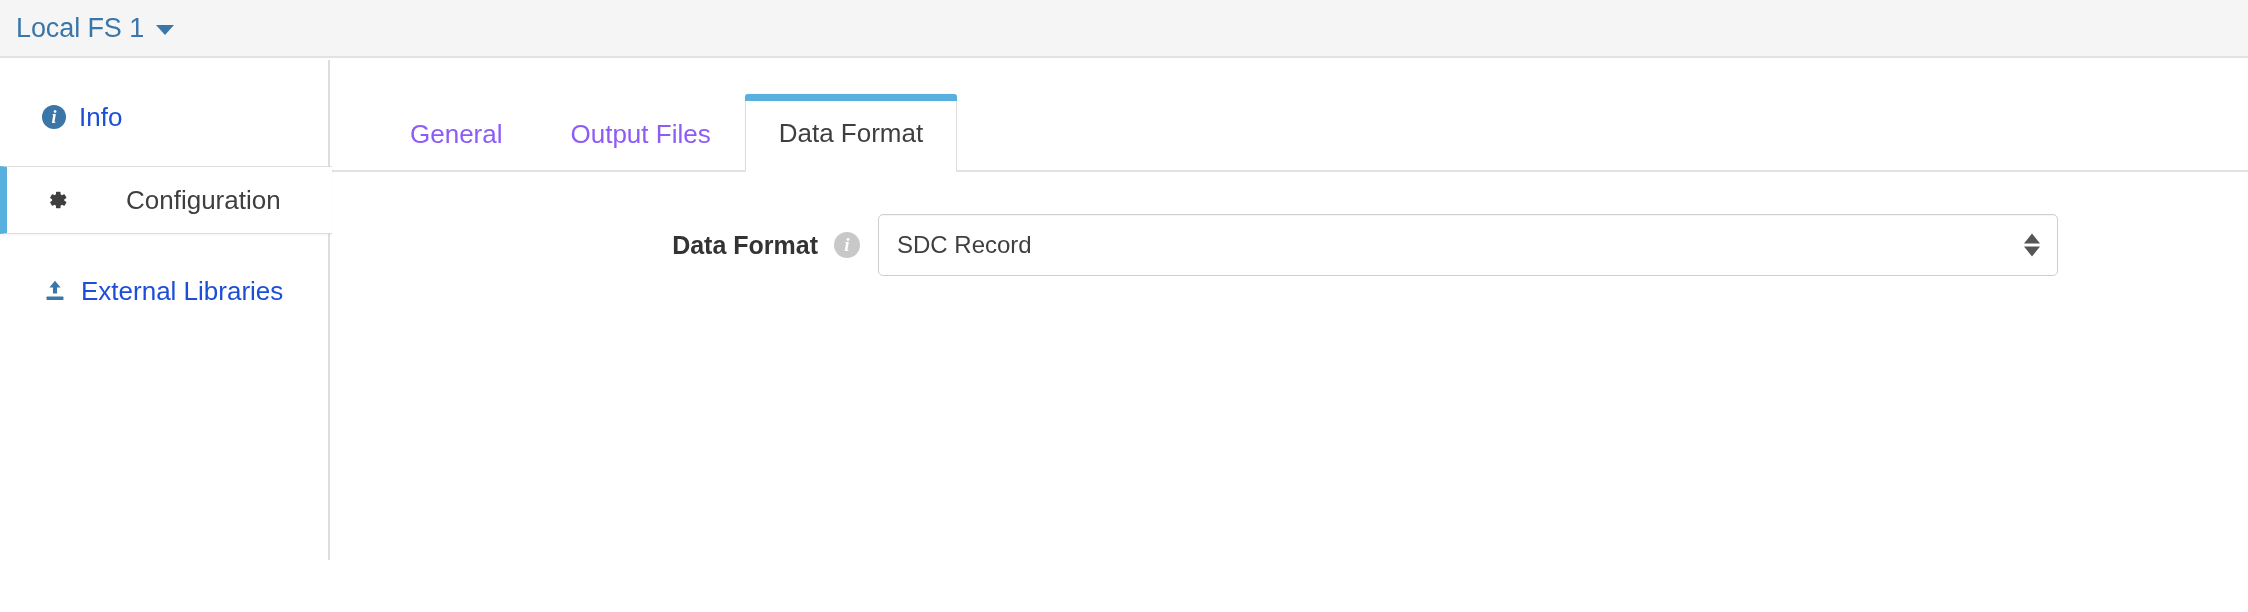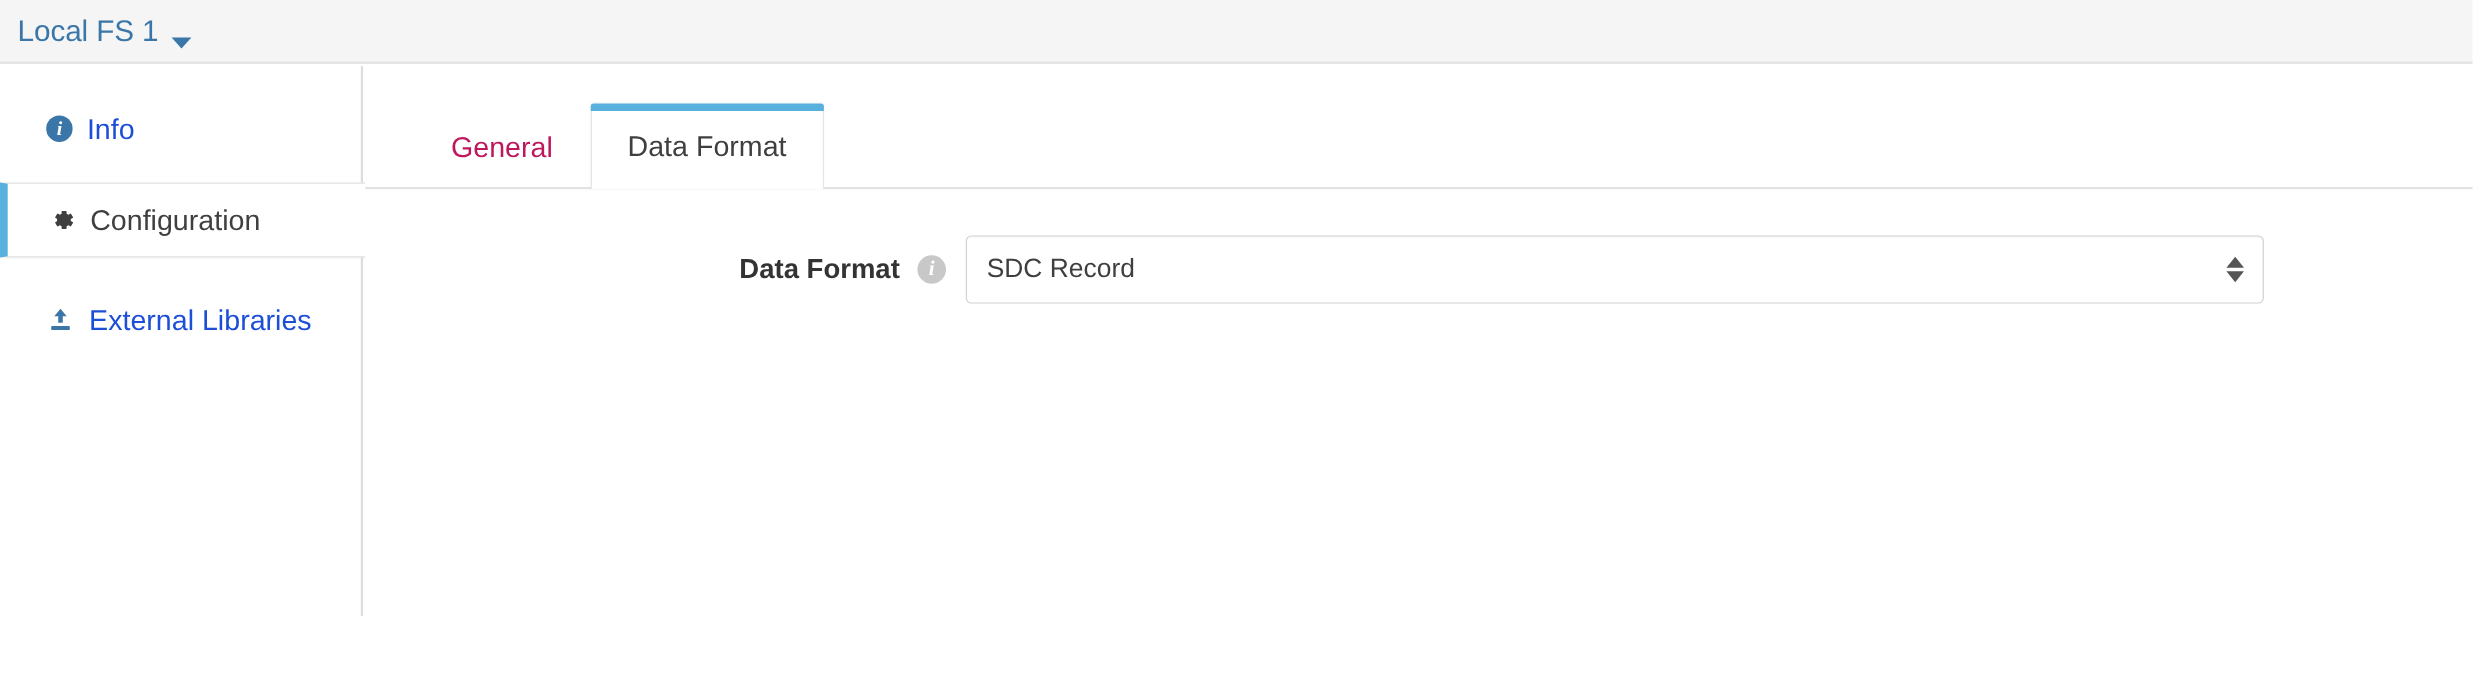--- a/index.html
+++ b/index.html
@@ -31,21 +31,21 @@
     border-bottom: 2px solid #e2e2e2;
     display: flex;
     align-items: center;
   }
   .header-title {
     margin-left: 16px;
     font-size: 27px;
     color: #3a76a8;
     letter-spacing: -0.1px;
     display: flex;
-    align-items: flex-end;
+    align-items: center;
     cursor: pointer;
   }
   .header-title-text { color: #3a76a8; }
   .caret-down-icon {
     display: inline-block;
     width: 0; height: 0;
     margin-left: 12px;
     margin-top: 4px;
     border-left: 9px solid transparent;
     border-right: 9px solid transparent;
@@ -84,21 +84,21 @@
     border: 1px solid #dddddd;
     border-left: 7px solid #57b0de;
     border-right: none;
     width: 332px;
     height: 68px;
     margin-top: 18px;
     padding-left: 36px;
     box-shadow: 0 1px 2px rgba(0,0,0,0.05);
     z-index: 3;
   }
-  .side-item.active .side-item-label { color: #3f3f3f; }
+  .side-item.active .side-item-label { color: #3f3f3f; margin-left: 44px; }
 
   
   .icon-wrap {
     display: inline-flex;
     align-items: center;
     justify-content: center;
     margin-right: 13px;
     flex: none;
   }
   .info-circle-icon {
@@ -130,21 +130,21 @@
     position: relative;
     height: 112px;
     border-bottom: 2px solid #e2e2e2;
     display: flex;
     align-items: flex-end;
     padding-left: 44px;
   }
   .tab {
     position: relative;
     font-size: 26px;
-    color: #be185d;
+    color: #8b5cf6;
     padding: 0 33px;
     height: 78px;
     line-height: 78px;
     cursor: pointer;
     white-space: nowrap;
     bottom: -2px;
     border: 1px solid transparent;
   }
   .tab.active {
     color: #3f3f3f;
@@ -278,20 +278,23 @@
       <span class="side-item-label">External Libraries</span>
     </div>
 
   </div>
 
   <div class="content">
 
     <div class="tabstrip">
       <div class="tab">
         <span>General</span>
+      </div>
+      <div class="tab">
+        <span>Output Files</span>
       </div>
       <div class="tab active">
         <span>Data Format</span>
       </div>
     </div>
 
     <div class="form-area">
       <div class="form-row">
         <div class="form-label">
           <span>Data Format</span>

